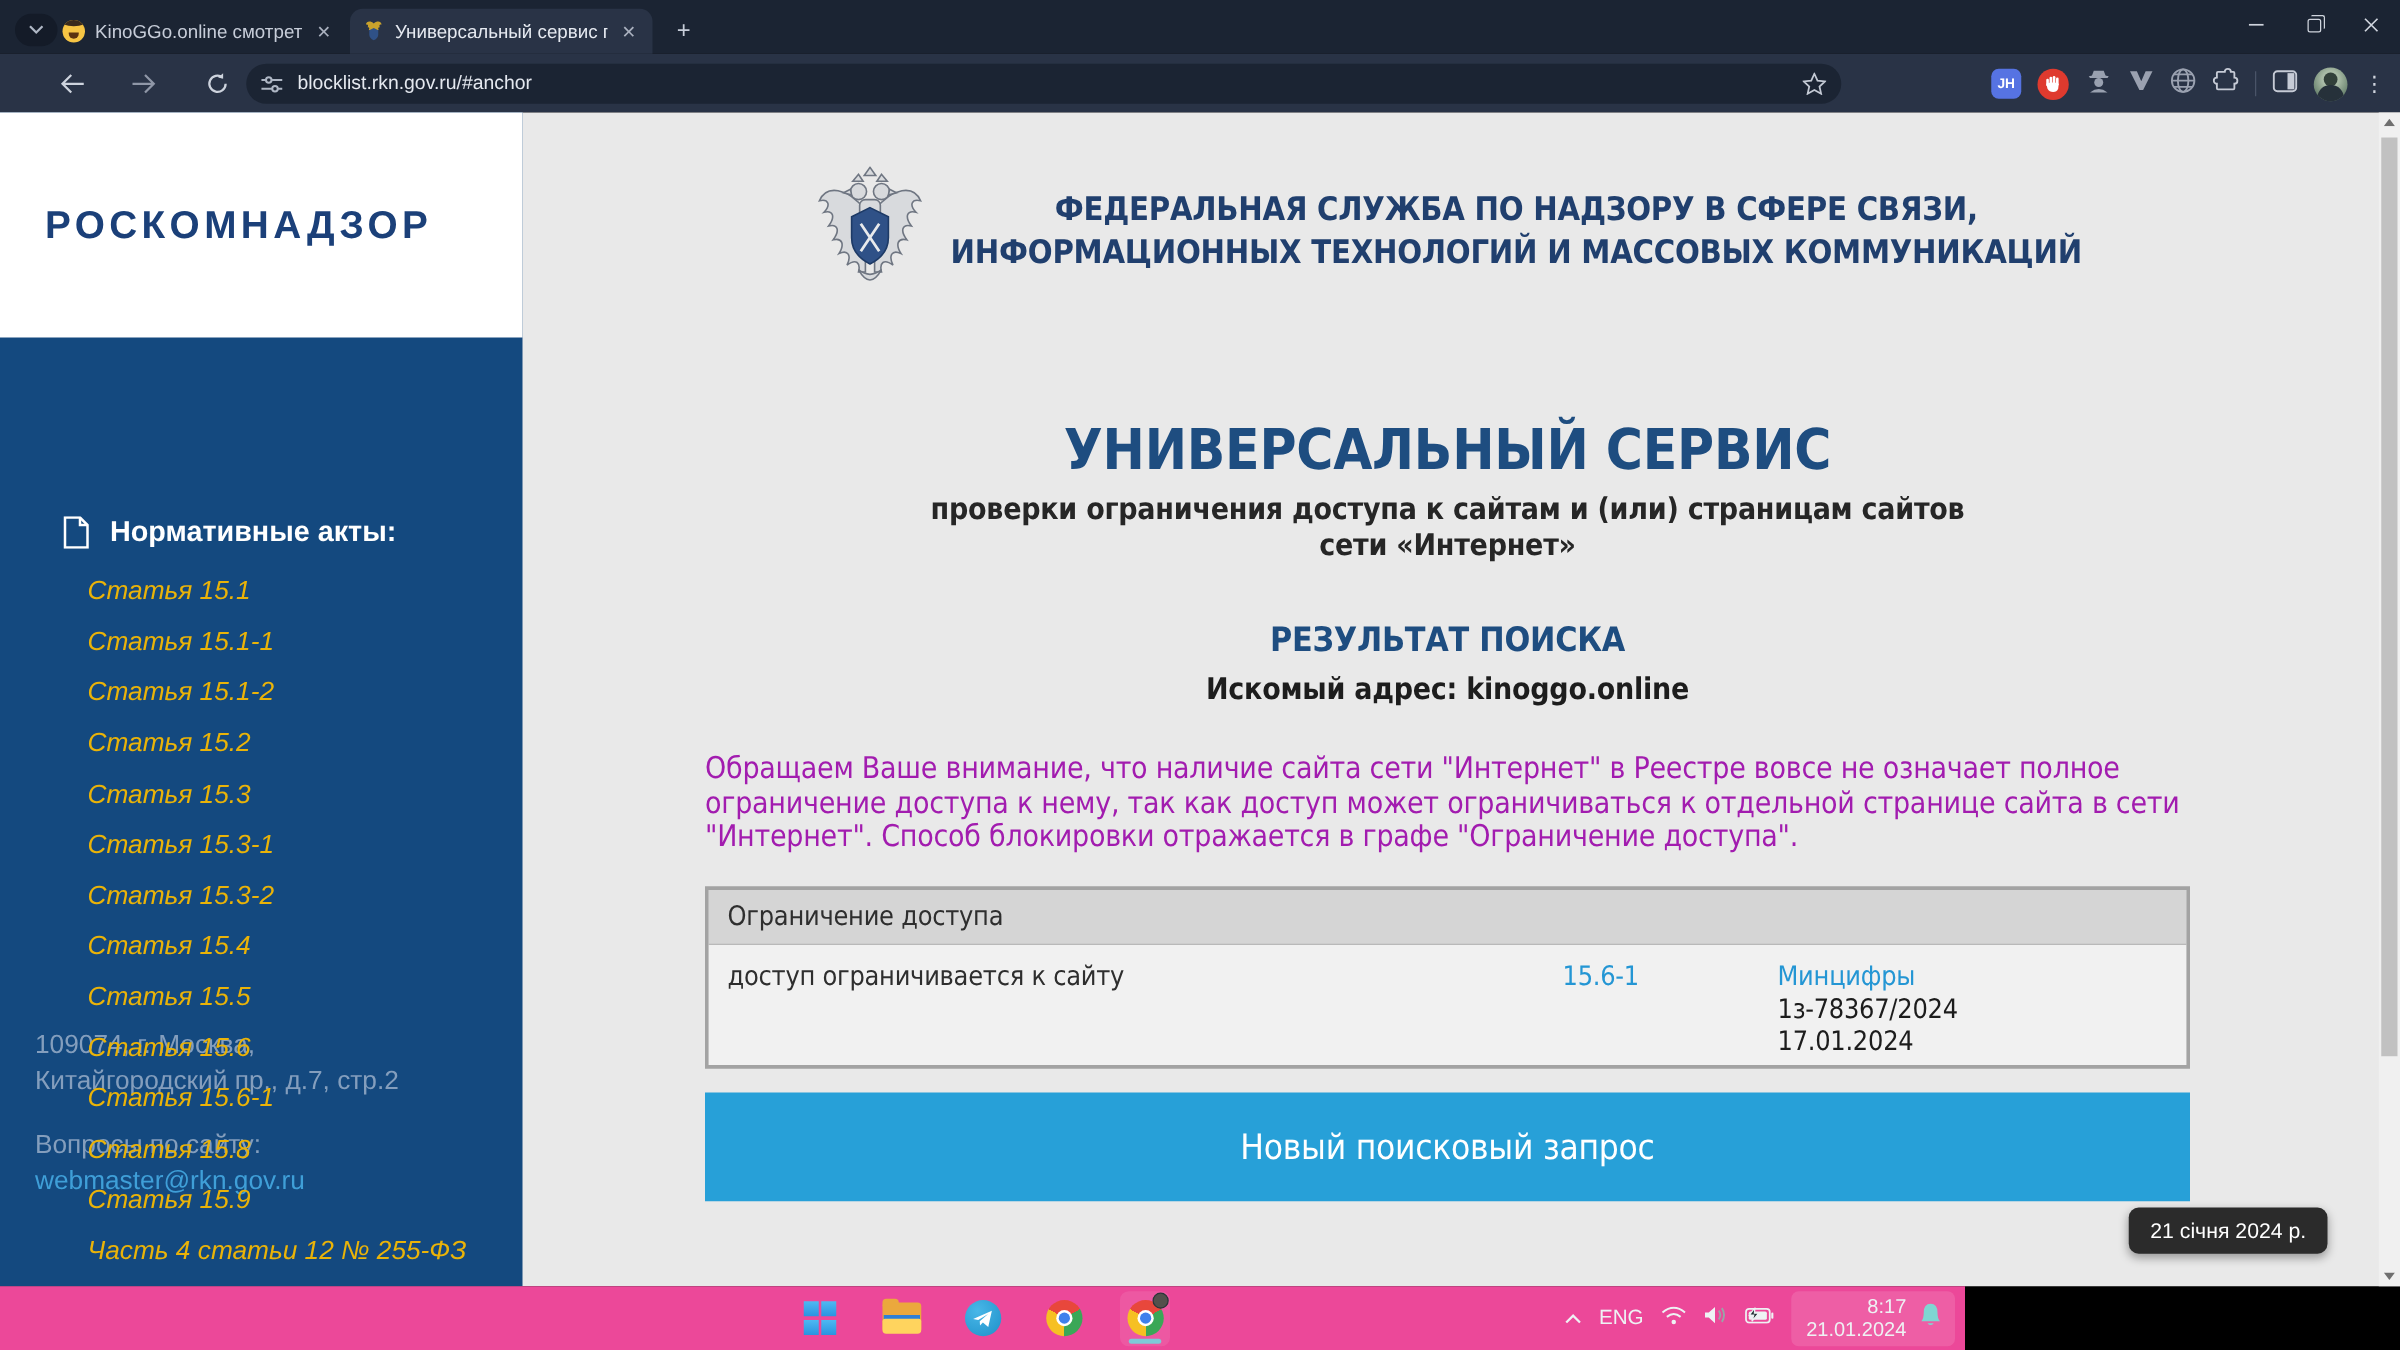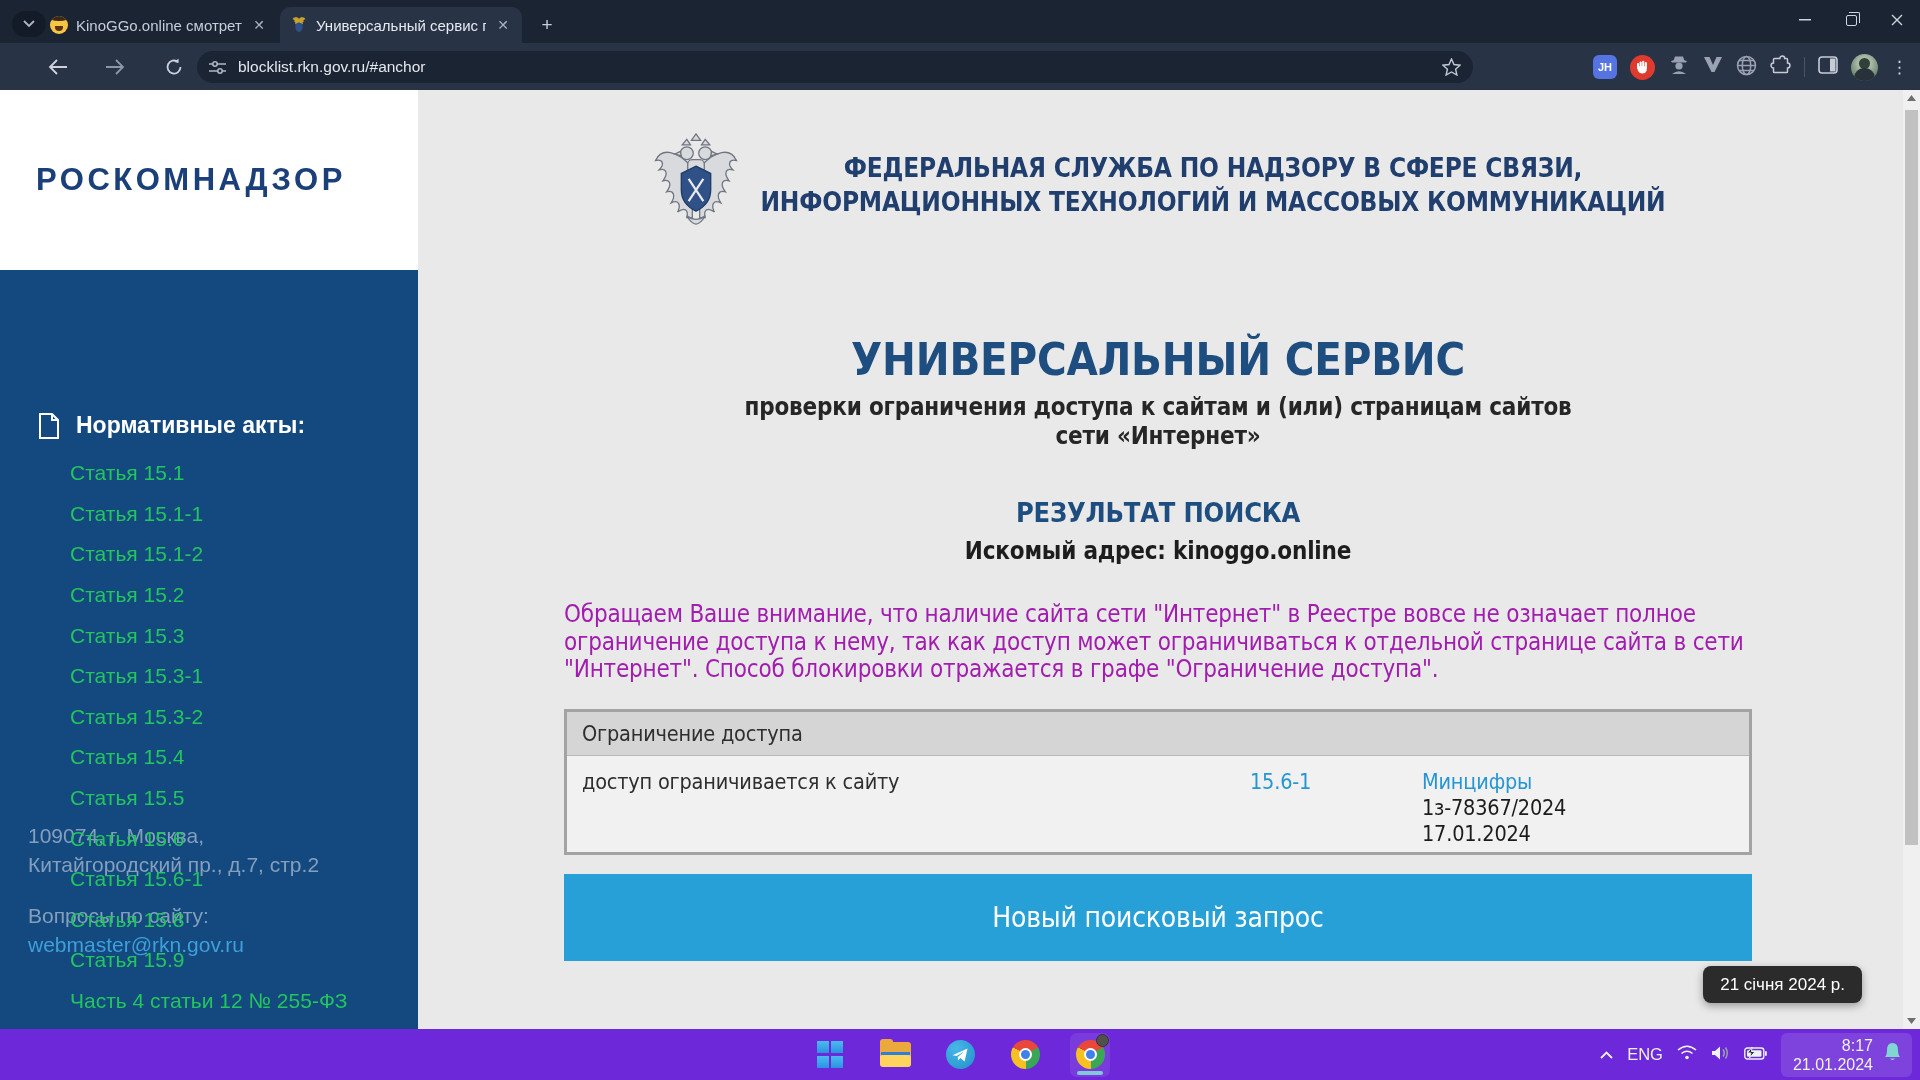--- a/index.html
+++ b/index.html
@@ -55,25 +55,25 @@
   .page { position:absolute; left:0; top:90px; width:1920px; height:939px; background:#e9e9e9; }
 
   
   .sidebar { position:absolute; left:0; top:0; width:418px; height:939px; background:#14497f; }
   .sb-logo { position:absolute; left:0; top:0; width:418px; height:180px; background:#fff; display:flex; align-items:center; }
   .sb-logo span { margin-left:36px; color:#1b4079; font-size:31px; font-weight:bold; letter-spacing:3.5px; font-stretch:condensed; }
   .sb-search { position:absolute; left:0; top:180px; width:418px; height:102px; background:#2aa1d9;
     display:flex; align-items:center; color:#fff; }
   .sb-search .lbl { font-size:23px; font-weight:bold; margin-left:18px; }
   .sb-search svg { margin-left:38px; }
-  .sb-nav-title { position:absolute; left:0; top:322px; width:418px; display:flex; align-items:center; color:#fff; }
+  .sb-nav-title { position:absolute; left:12px; top:322px; width:418px; display:flex; align-items:center; color:#fff; }
   .sb-nav-title .lbl { font-size:23px; font-weight:bold; margin-left:16px; }
   .sb-nav-title svg { margin-left:38px; }
   .sb-list { position:absolute; left:70px; top:363px; list-style:none; }
-  .sb-list li { height:40.6px; display:flex; align-items:center; color:#22c55e; font-size:21px; }
+  .sb-list li { height:40.6px; display:flex; align-items:center; color:#eab308; font-size:21px;font-style:italic; }
   .sb-footer { position:absolute; left:28px; top:0; width:380px; pointer-events:none; }
   .sb-footer div { position:absolute; white-space:nowrap; font-size:21px; color:rgba(170,187,210,0.75); }
   .f-a1 { top:734px; } .f-a2 { top:763px; } .f-q { top:814px; }
   .f-e { top:843px; color:#3f9fd8 !important; }
 
   
   .main { position:absolute; left:418px; top:0; width:1480px; height:939px; }
   .cond { font-stretch:condensed; letter-spacing:-0.2px; font-family:"DejaVu Sans","Liberation Sans",sans-serif; }
   .agency { display:flex; justify-content:center; align-items:center; gap:18px; padding-top:43px; }
   .agency-text { text-align:center; color:#203f6e; font-weight:bold; font-size:26px; line-height:34px; }
@@ -100,21 +100,21 @@
     justify-content:center; }
   .sb-arrow svg { display:block; }
   .sb-thumb { position:absolute; left:2px; top:20px; width:13px; height:735px; background:#c1c1c1; }
 
   
   .tooltip { position:absolute; right:58px; top:966px; height:37px; background:#2b2b2b; color:#fff;
     border-radius:8px; display:flex; align-items:center; padding:0 17px; font-size:17px;
     box-shadow:0 3px 8px rgba(0,0,0,0.35); }
 
   
-  .taskbar { position:absolute; left:0; top:1029px; width:1920px; height:51px; background:#6d28d9; }
+  .taskbar { position:absolute; left:0; top:1029px; width:1572px; height:51px; background:#ec4899; }
   .tb-center { position:absolute; left:50%; top:0; transform:translateX(-50%); height:51px;
     display:flex; align-items:center; gap:25px; }
   .tb-ic { width:40px; height:44px; display:flex; align-items:center; justify-content:center; position:relative; }
   .tb-ic.active-app { background:rgba(255,255,255,0.09); border-radius:7px; }
   .tb-ic.active-app:after { content:""; position:absolute; left:50%; bottom:2px; transform:translateX(-50%);
     width:26px; height:4px; border-radius:2px; background:#7fc9d8; }
   .win-logo { width:27px; height:27px; display:grid; grid-template-columns:12px 12px; grid-template-rows:12px 12px; gap:2.5px; }
   .win-logo div { background:linear-gradient(180deg,#4db9f2,#2a93e0); }
   .folder { position:relative; width:31px; height:25px; }
   .folder .back { position:absolute; left:0; top:0; width:31px; height:24px; border-radius:3px; background:#eba83d; }

